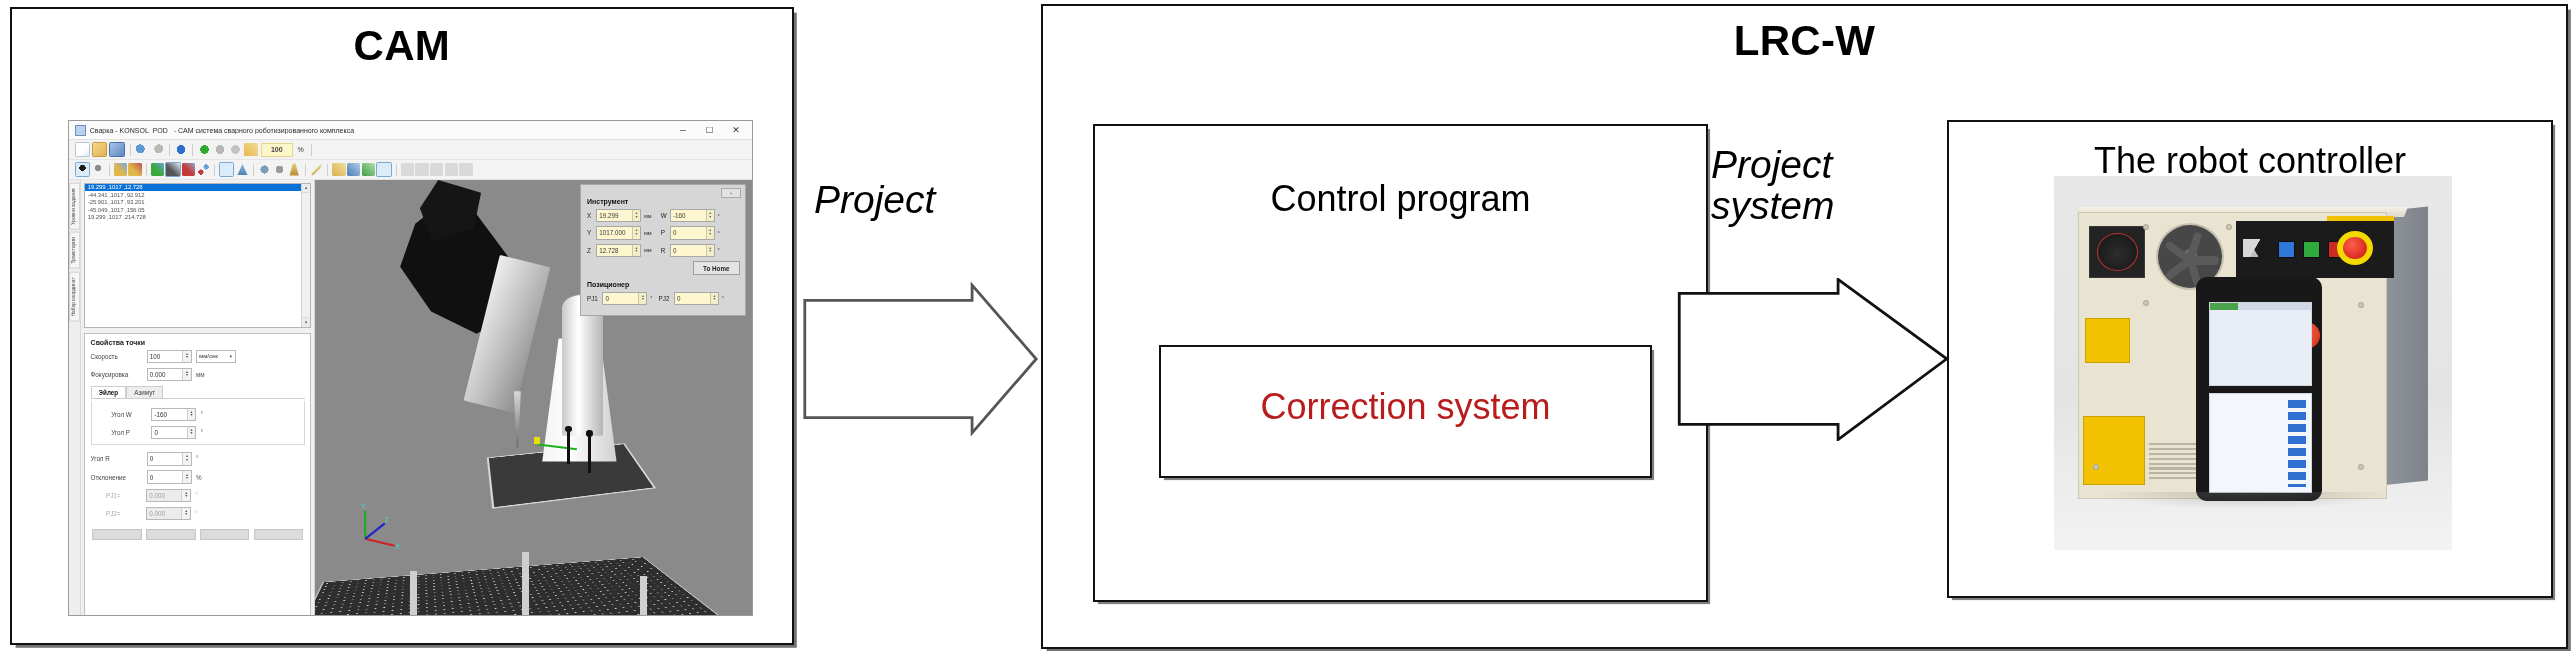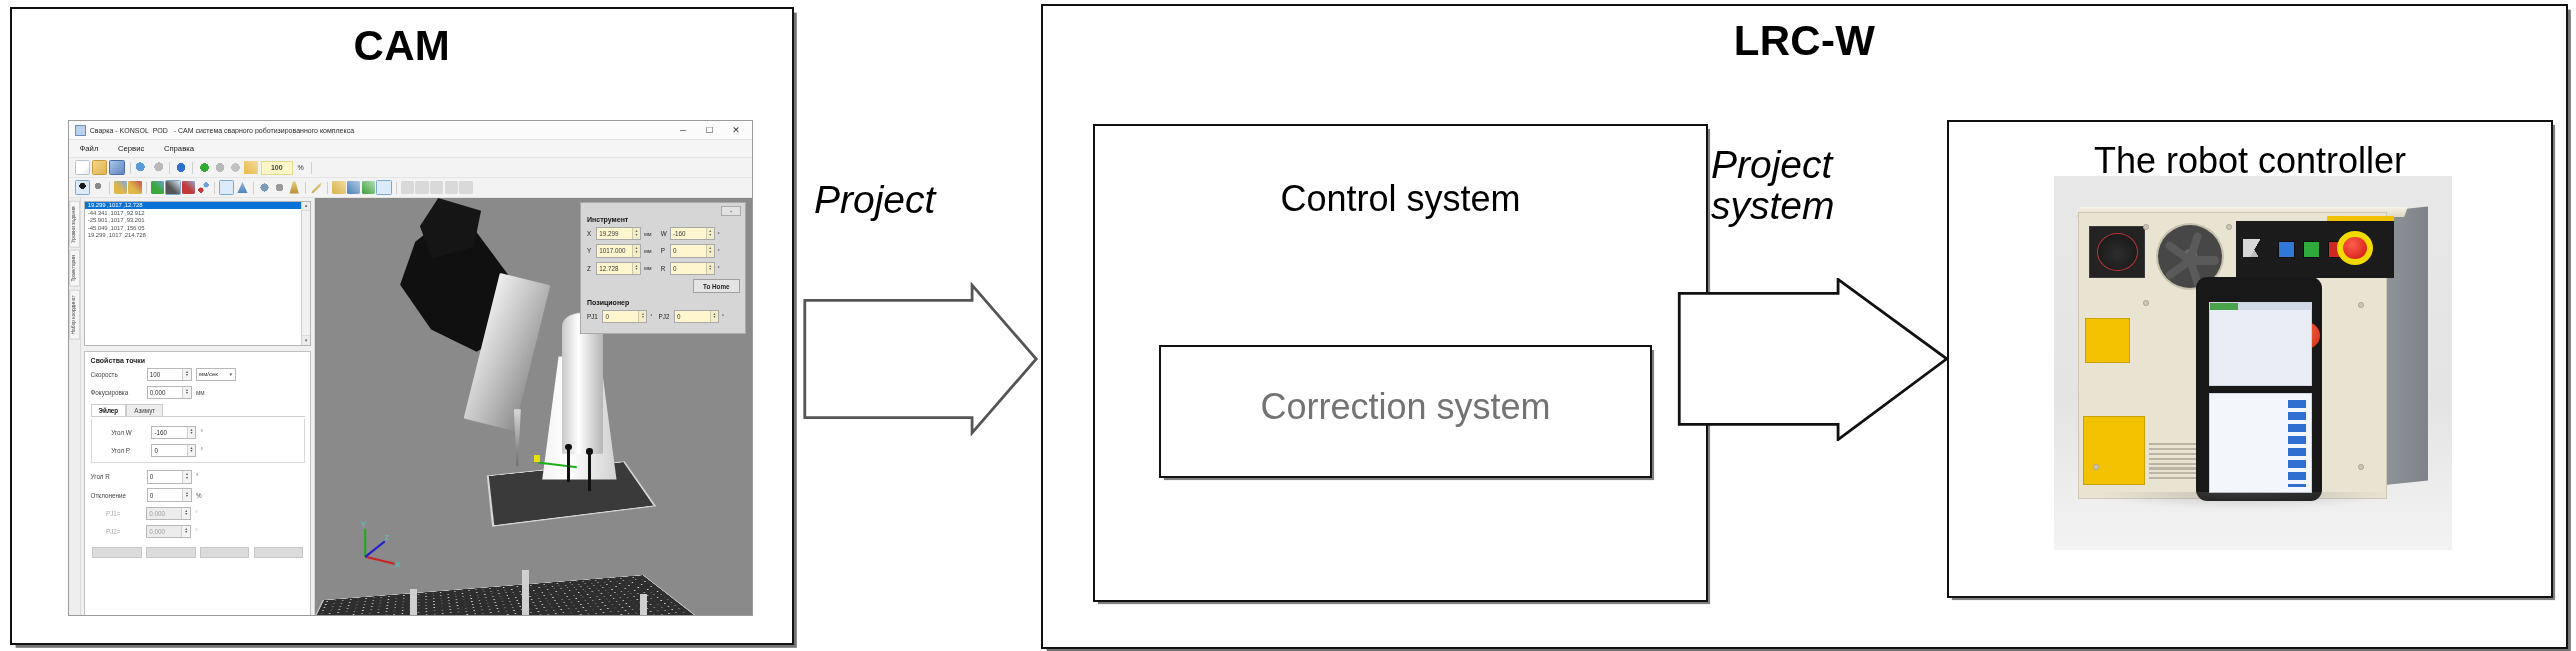--- a/index.html
+++ b/index.html
@@ -34,21 +34,21 @@
     position:absolute;left:0;right:0;top:52px;text-align:center;
     font-size:36px;color:#000;
   }
   #correction-system-box{
     position:absolute;left:1159px;top:345px;width:493px;height:133px;
     border:2.8px solid #111;background:#fff;box-sizing:border-box;
     box-shadow:3.5px 3.5px 0 -1.4px rgba(0,0,0,.5);
   }
   #correction-system-label{
     position:absolute;left:0;right:0;top:39px;text-align:center;
-    font-size:36px;color:#737373;
+    font-size:36px;color:#b91c1c;
   }
 
   #robot-box{
     position:absolute;left:1947px;top:120px;width:606px;height:478px;
     border:2.8px solid #111;background:#fff;box-sizing:border-box;
     box-shadow:3.5px 3.5px 0 -1.4px rgba(0,0,0,.5);
   }
   #robot-label{
     position:absolute;left:0;right:0;top:18px;text-align:center;
     font-size:36px;color:#000;white-space:nowrap;
@@ -356,25 +356,20 @@
   <div id="cam-titlebar">
     <div class="tb-appicon"></div>
     <div id="cam-title-text">Сварка - KONSOL_POD_ - CAM система сварного роботизированного комплекса</div>
     <div class="win-btns">
       <div class="win-btn">─</div>
       <div class="win-btn">☐</div>
       <div class="win-btn close">✕</div>
     </div>
   </div>
 
-  <div id="cam-menubar">
-    <div class="menu-item">Файл</div>
-    <div class="menu-item">Сервис</div>
-    <div class="menu-item">Справка</div>
-  </div>
 
   <div class="toolbar">
     <div class="tb-ico" style="background:linear-gradient(135deg,#ffffff 60%,#dfe6ef);border:0.7px solid #b9c4d2;"></div>
     <div class="tb-ico" style="background:linear-gradient(135deg,#f5d98a,#e0b253);border:0.7px solid #c69b3c;border-radius:1.4px 1.4px 1.4px 1.4px;"></div>
     <div class="tb-ico" style="background:linear-gradient(135deg,#a8c4e8,#5f86c0);border:0.7px solid #4a6ea5;"></div>
     <div class="tb-sep"></div>
     <div class="tb-ico" style="background:radial-gradient(circle at 40% 45%,#5b9bd5 0 42%,transparent 43%);"></div>
     <div class="tb-ico" style="background:radial-gradient(circle at 60% 45%,#b9b9b9 0 42%,transparent 43%);"></div>
     <div class="tb-sep"></div>
     <div class="tb-ico" style="background:radial-gradient(circle,#2f6fd0 0 46%,transparent 47%);"></div>
@@ -652,21 +647,21 @@
 <div class="flow-label" id="project-label">Project</div>
 <svg class="arrow-svg" id="arrow1" viewBox="0 0 340 220">
   <polygon points="4,26 244,26 244,4 336,110 244,216 244,194 4,194" fill="#ffffff" stroke="#555555" stroke-width="4" stroke-linejoin="miter"></polygon>
 </svg>
 
 <div class="frame frame-shadow" id="lrcw-frame">
   <div class="group-title" id="lrcw-title">LRC-W</div>
 </div>
 
 <div id="control-system-box">
-  <div id="control-system-label">Control system</div>
+  <div id="control-system-label">Control program</div>
 </div>
 
 <div id="correction-system-box">
   <div id="correction-system-label">Correction system</div>
 </div>
 
 <div class="flow-label" id="control-program-label">
   <span>Project</span><br>
   <span>system</span>
 </div>

